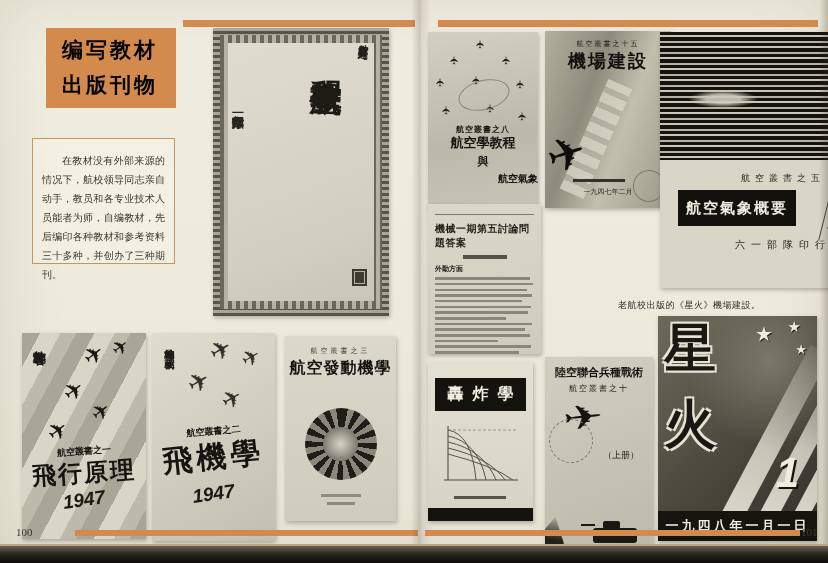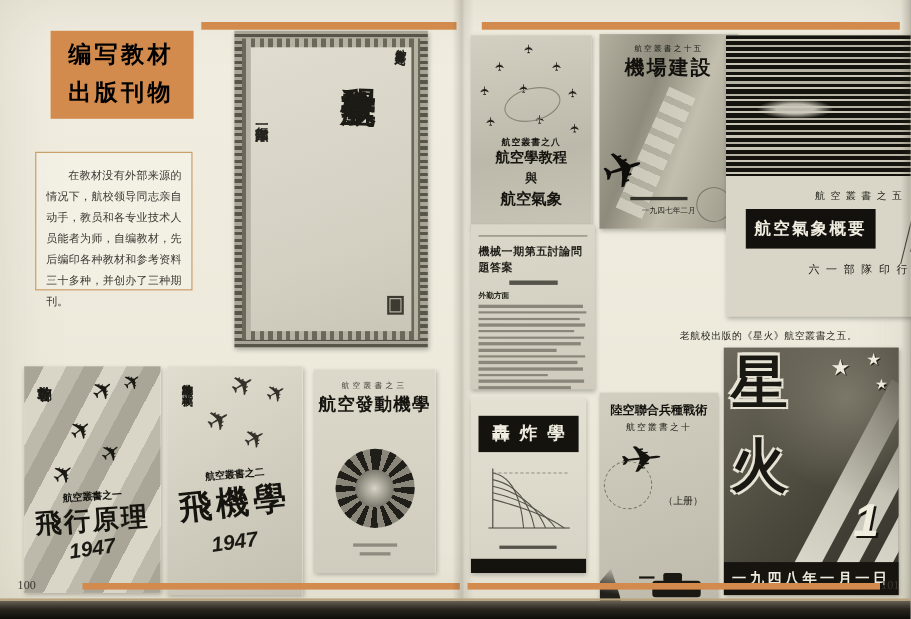--- a/index.html
+++ b/index.html
@@ -50,21 +50,21 @@
   .engine{position:absolute;left:50%;transform:translateX(-50%);border-radius:50%;
     background:repeating-conic-gradient(#201e18 0 11deg,#8a877a 11deg 22deg);}
   .engine .hub{position:absolute;inset:26%;border-radius:50%;background:radial-gradient(#d8d5c6,#55524a);}
   .tinybar{position:absolute;background:#8f8c7f;height:3px;}
   
   .c-planes{left:428px;top:32px;width:110px;height:176px;background:linear-gradient(170deg,#d3d0c1,#bcb9aa 60%,#c8c5b6);}
   .stamp-oval{position:absolute;border:1px solid #8a8778;border-radius:50%;transform:rotate(-14deg);}
   .c-planes .t1{font-size:8px;letter-spacing:1px;}
   .c-planes .t2{font-size:13px;}
   .c-planes .t3{font-size:11px;}
-  .c-planes .t4{font-size:14px;}
+  .c-planes .t4{font-size:10px;text-align:right;}
   .c-jcjs{left:545px;top:31px;width:126px;height:177px;
     background:linear-gradient(110deg,#b2af9f 0%,#8e8b7c 35%,#c2bfae 60%,#9a9788 100%);}
   .c-jcjs .runway{position:absolute;left:38px;top:48px;width:26px;height:120px;transform:rotate(24deg);
     background:repeating-linear-gradient(0deg,#d8d5c6 0 10px,#b5b2a3 10px 16px);opacity:.8;}
   .c-jcjs .series{position:absolute;top:8px;width:100%;text-align:center;font-size:7px;letter-spacing:2px;color:#21201a;}
   .c-jcjs .title{position:absolute;top:18px;width:100%;text-align:center;font-size:18px;font-weight:bold;letter-spacing:2px;color:#12110d;}
   .stamp-round{position:absolute;border:1px solid #7d7a6b;border-radius:50%;transform:rotate(12deg);}
   .c-qx{left:660px;top:32px;width:156px;height:256px;background:#d9d6c7;}
   .c-qx .wood{position:absolute;left:0;top:0;width:100%;height:128px;
     background:repeating-linear-gradient(180deg,#14130e 0 3px,#c9c6b7 3px 5px,#14130e 5px 9px,#b5b2a3 9px 11px);}
@@ -214,21 +214,21 @@
     <div class="wood"></div>
     <div class="wave"></div>
     <div class="series">航空叢書之五</div>
     <div class="block">
       <span>航空氣象概要</span>
     </div>
     <div class="pub">六一部隊印行</div>
     <div class="sig"></div>
   </figure>
 
-  <div class="caption">老航校出版的《星火》航空叢書之五。</div>
+  <div class="caption">老航校出版的《星火》機場建設。</div>
 
   <figure class="photo c-txt" style="margin:0;">
     <div class="hdr"></div>
     <div class="title">機械一期第五討論問題答案</div>
     <div class="sub"></div>
     <div class="section">外勤方面</div>
     <div class="ln" style="width:96%;"></div>
       <div class="ln" style="width:99%;"></div>
     <div class="ln" style="width:93%;"></div>
       <div class="ln" style="width:98%;"></div>

